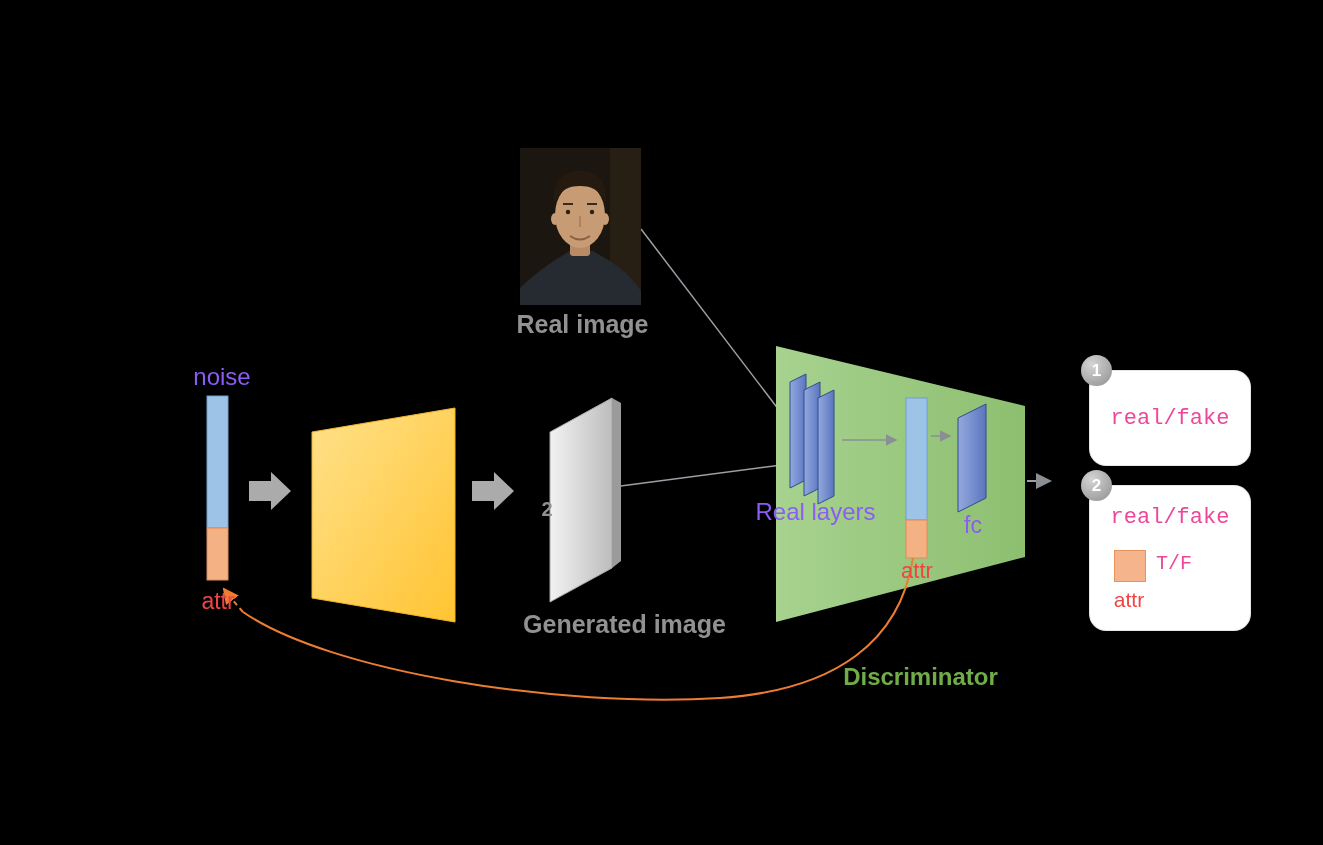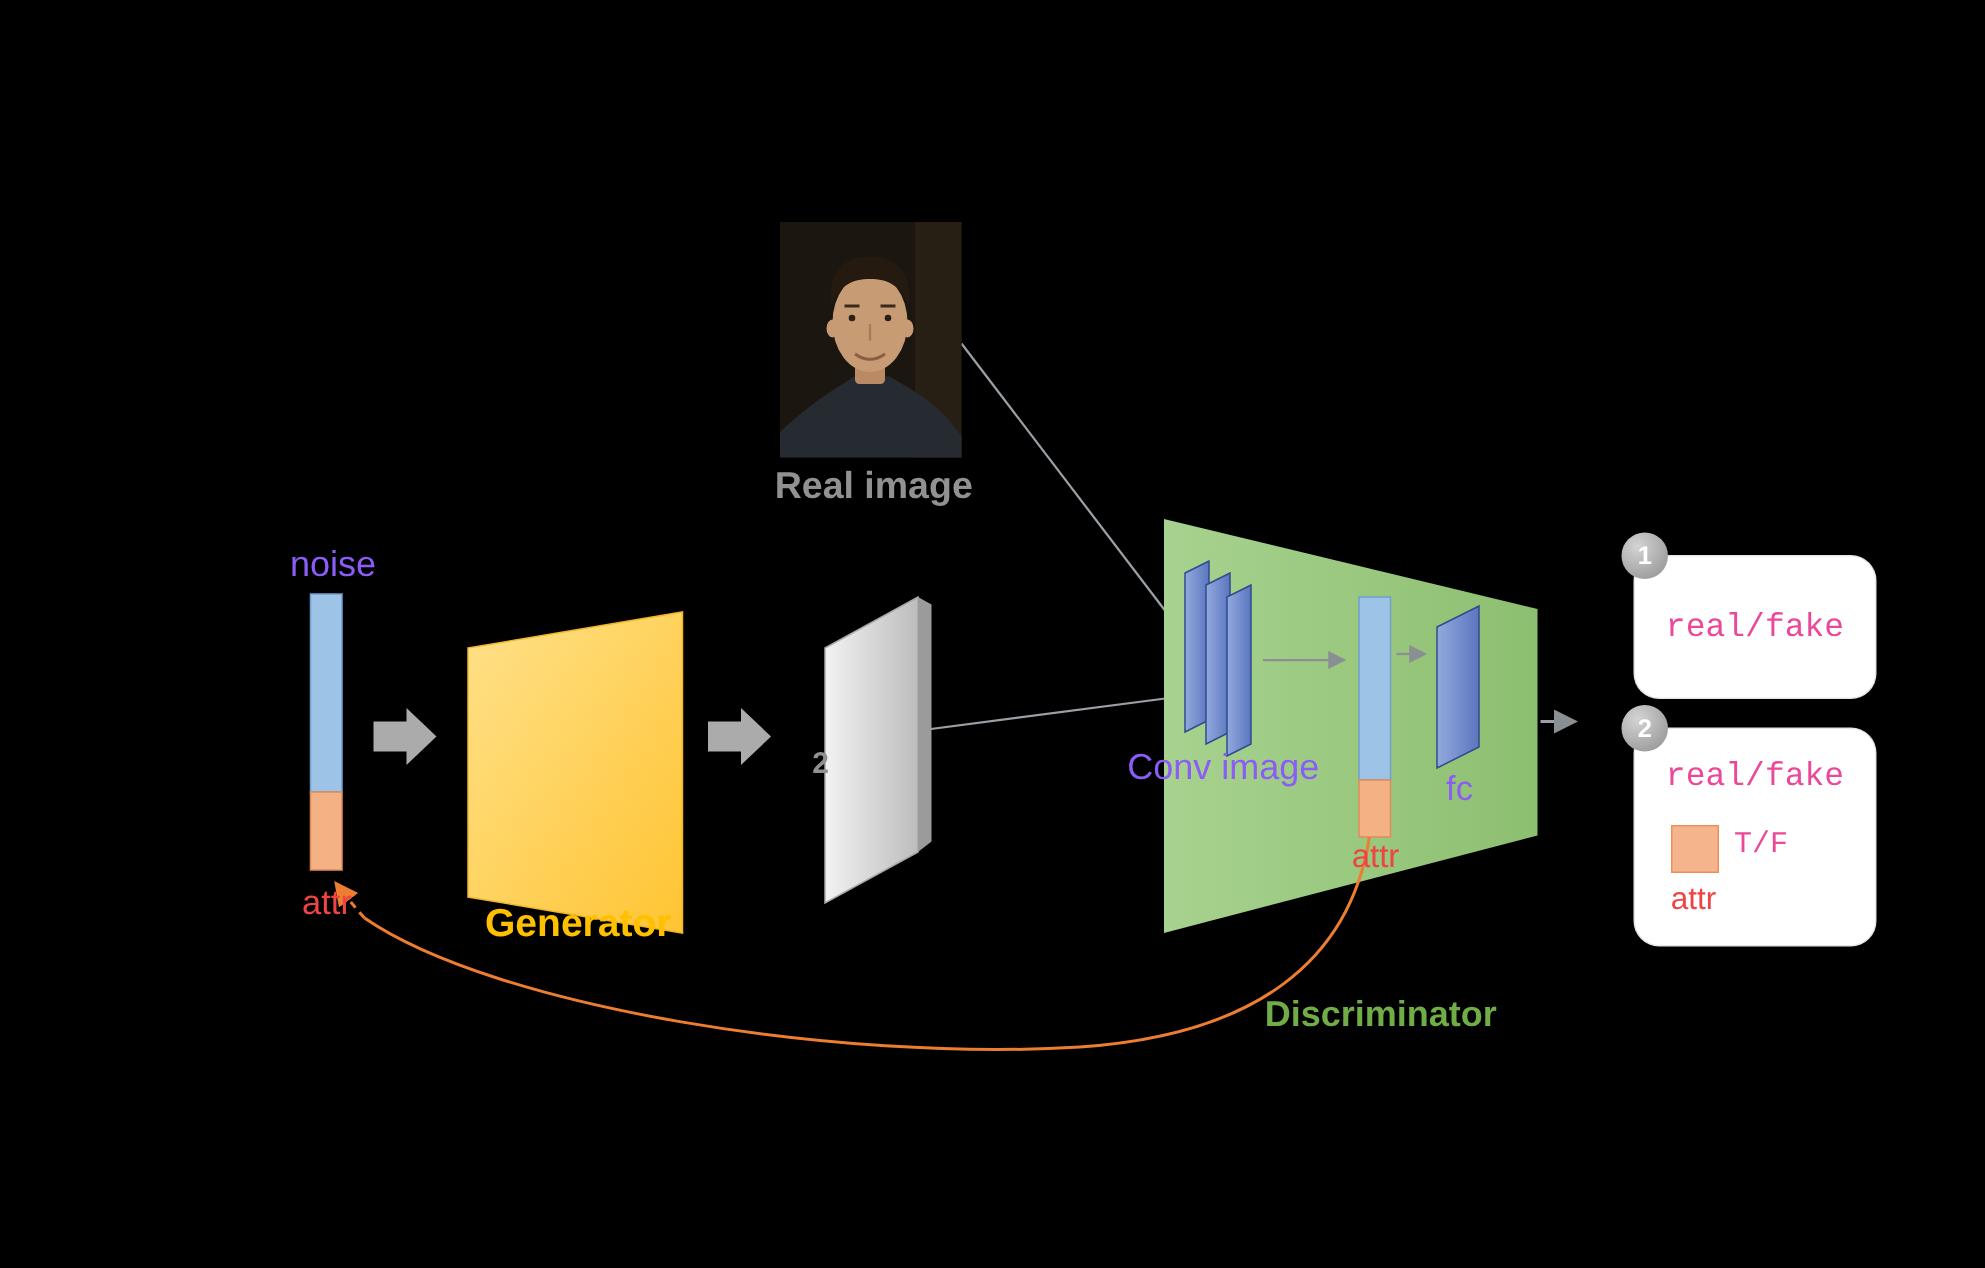--- a/index.html
+++ b/index.html
@@ -99,24 +99,24 @@
       <line x1="587" y1="204" x2="597" y2="204" stroke="#3a2a1c" stroke-width="2"></line>
       <circle cx="568" cy="212" r="2.2" fill="#2a2016"></circle>
       <circle cx="592" cy="212" r="2.2" fill="#2a2016"></circle>
       <line x1="580" y1="216" x2="580" y2="227" stroke="#A87A55" stroke-width="1.5"></line>
       <path d="M570,236 Q580,243 590,236" stroke="#8a5f42" stroke-width="2" fill="none"></path>
     </g>
   </svg>
 
   <div class="label t-blue" style="left:182px;top:364px;width:80px;font-size:24px;">noise</div>
   <div class="label t-orange" style="left:188px;top:589px;width:60px;font-size:23px;">attr</div>
-  <div class="label t-yellow" style="left:298px;top:601px;width:175px;font-size:26px;">Generator</div>
   <div class="label t-gray" style="left:536px;top:498px;width:22px;font-size:20px;">2</div>
+  <div class="label t-gray" style="left:512px;top:611px;width:225px;font-size:25px;">Generated image</div>
   <div class="label t-gray" style="left:510px;top:311px;width:145px;font-size:25px;">Real image</div>
-  <div class="label t-blue" style="left:733px;top:499px;width:165px;font-size:24px;">Conv image</div>
+  <div class="label t-blue" style="left:733px;top:499px;width:165px;font-size:24px;">Real layers</div>
   <div class="label t-orange" style="left:893px;top:559px;width:48px;font-size:22px;">attr</div>
   <div class="label t-blue" style="left:953px;top:513px;width:40px;font-size:23px;">fc</div>
   <div class="label t-green" style="left:828px;top:618px;width:185px;font-size:24px;">Discriminator</div>
 
   <div class="result-box" style="left:1090px;top:371px;width:160px;height:94px;
        display:flex;align-items:center;justify-content:center;">
     <div class="badge">1</div>
     <div class="t-dark" style="font-size:22px;">real/fake</div>
   </div>
 

